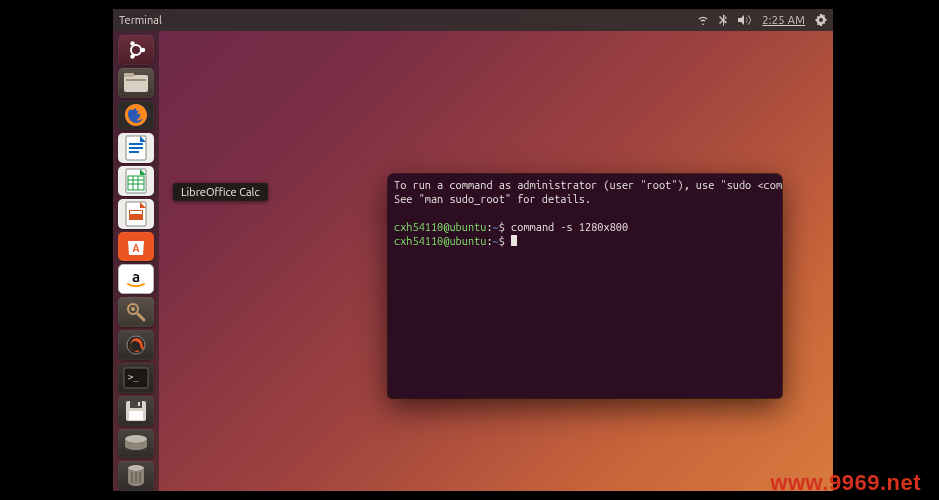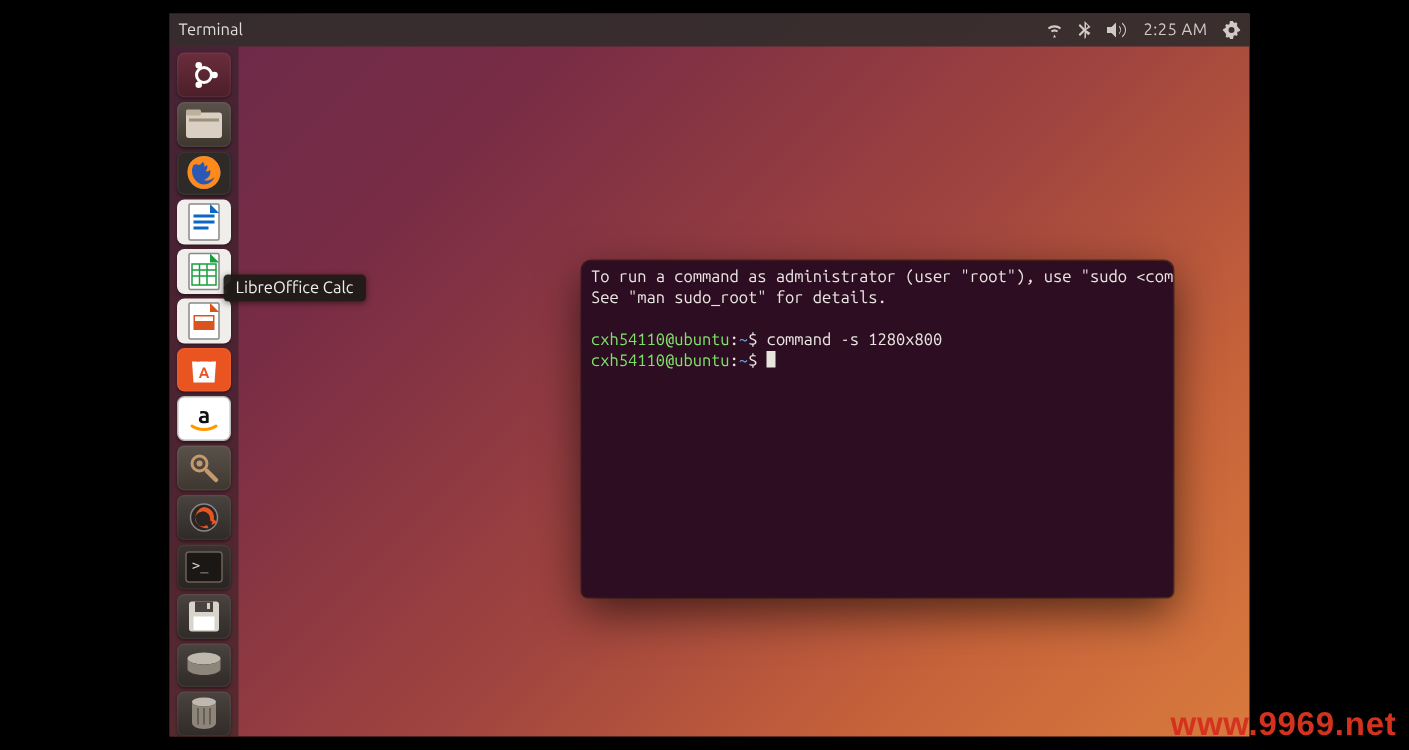--- a/index.html
+++ b/index.html
@@ -17,21 +17,21 @@
     height: 22px; width: 100%;
     background: rgba(50,44,44,0.92);
     color: #dfdcd8; font-size: 11px;
     display: flex; align-items: center; padding: 0 6px;
     position: relative; z-index: 3;
   }
   .menubar .title { flex: 0 0 auto; }
   .menubar .spacer { flex: 1 1 auto; }
   .menubar .ind { display: flex; align-items: center; gap: 10px; color:#cfcac4; }
   .menubar .ind svg { display:block; }
-  .menubar .clock { font-size: 11px; letter-spacing: .3px; }
+  .menubar .clock { font-size: 11px; letter-spacing: .3px; text-decoration: underline; }
 
   
   .launcher {
     position: absolute; left: 0; top: 22px; bottom: 0; width: 46px;
     background: rgba(40,30,35,0.55);
     display: flex; flex-direction: column; align-items: center;
     padding-top: 4px; gap: 3px; z-index: 2;
   }
   .tile {
     width: 36px; height: 36px; border-radius: 5px;
@@ -47,21 +47,21 @@
   .tile.writer, .tile.calc, .tile.impress { background: #efeeea; }
   .tile.soft    { background: #e95420; }
   .tile.amazon  { background: #fff; border:1px solid #bbb; }
   .tile.settings{ background: linear-gradient(#5a524a,#3e3730); }
   .tile.updater { background: linear-gradient(#4a4340,#2e2a28); }
   .tile.term    { background: linear-gradient(#3a3330,#2a2522); }
   .tile.save, .tile.drive, .tile.trash { background: linear-gradient(#4a4340,#302b28); }
 
   
   .tooltip {
-    position: absolute; left: 36px; top: 174px;
+    position: absolute; left: 60px; top: 174px;
     background: rgba(30,26,24,0.95); color:#eee;
     font-size: 11px; padding: 3px 8px; border-radius: 3px;
     white-space: nowrap; z-index: 5;
     box-shadow: 0 1px 4px rgba(0,0,0,.5);
   }
   .tooltip::before{
     content:""; position:absolute; left:-5px; top:50%; margin-top:-5px;
     border:5px solid transparent; border-right-color: rgba(30,26,24,0.95);
   }
 
@@ -82,21 +82,21 @@
   .termwin .body {
     padding: 4px 6px; color:#e8e5e0;
     font-family: "Ubuntu Mono","DejaVu Sans Mono",monospace;
     font-size: 11px; line-height: 14px; white-space: pre;
   }
   .termwin .body .p { color:#7fe06a;margin-top:19px; }
   .termwin .body .d { color:#6ea8e6; }
   .cursor { display:inline-block; width:6px; height:11px; background:#e8e5e0; vertical-align:-1px; }
 
   .watermark {
-    position: absolute; right: 8px; bottom: 4px;
+    position: absolute; right: 18px; bottom: 4px;
     color: #d4321f; font-family: Arial, sans-serif; font-size: 22px; font-weight: bold;
     letter-spacing: .5px; z-index: 10;
   }
 </style>
 </head>
 <body>
 
 <div class="screen">
 
   <div class="menubar">

